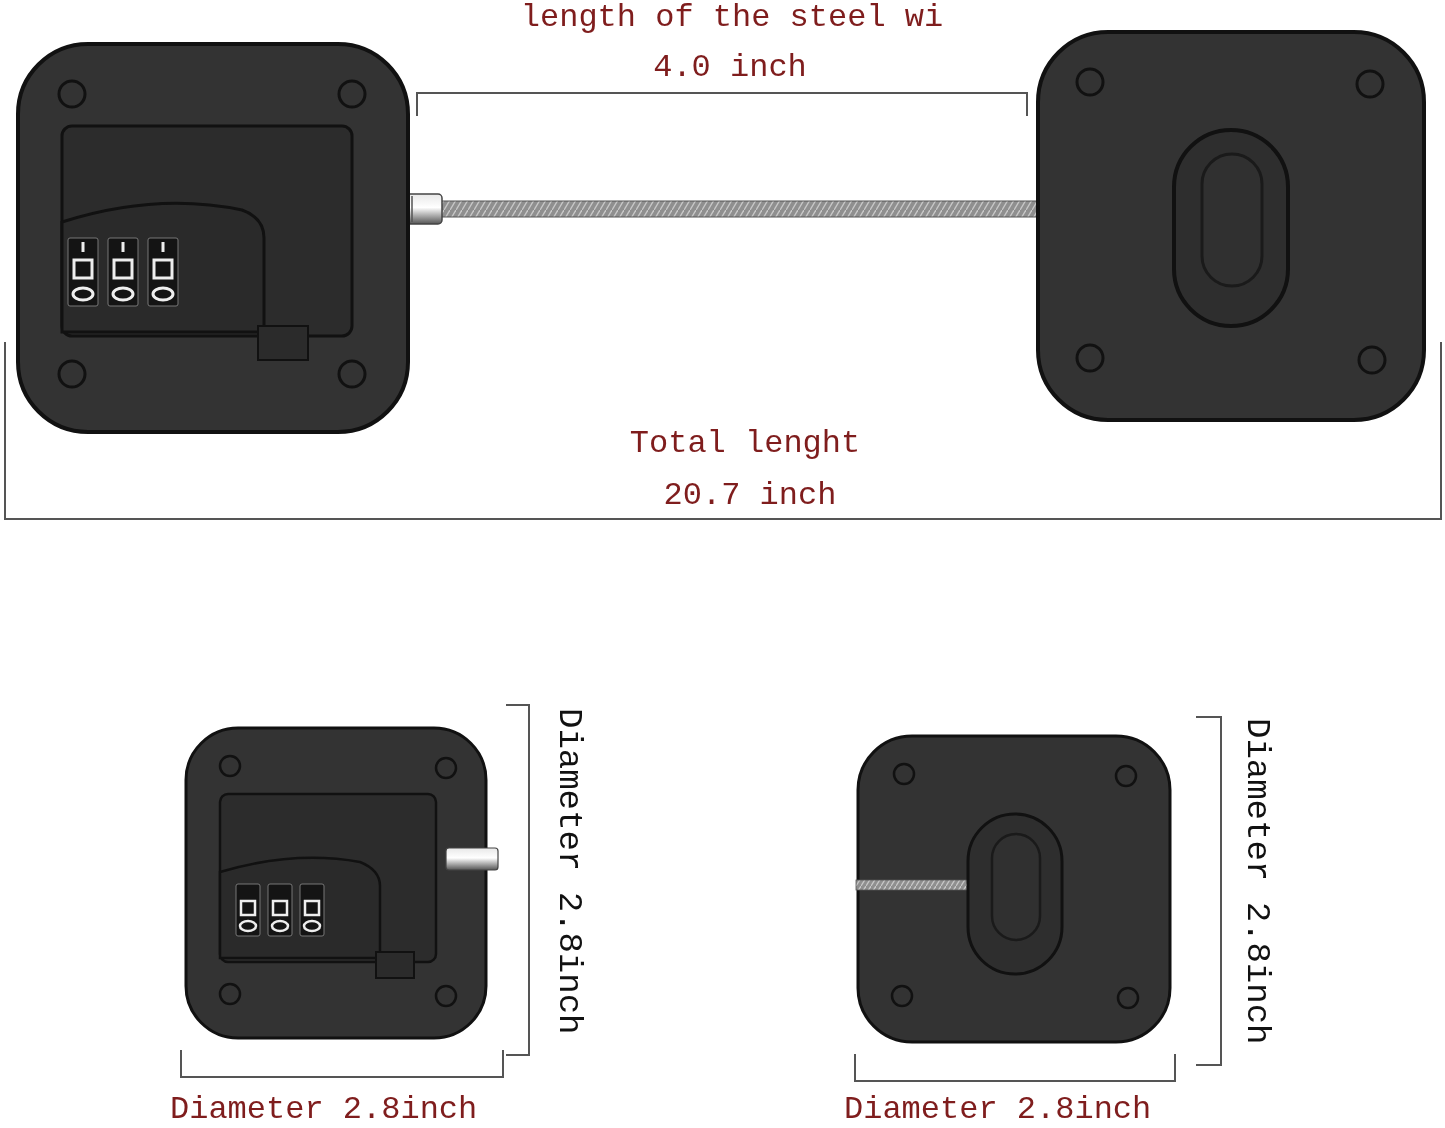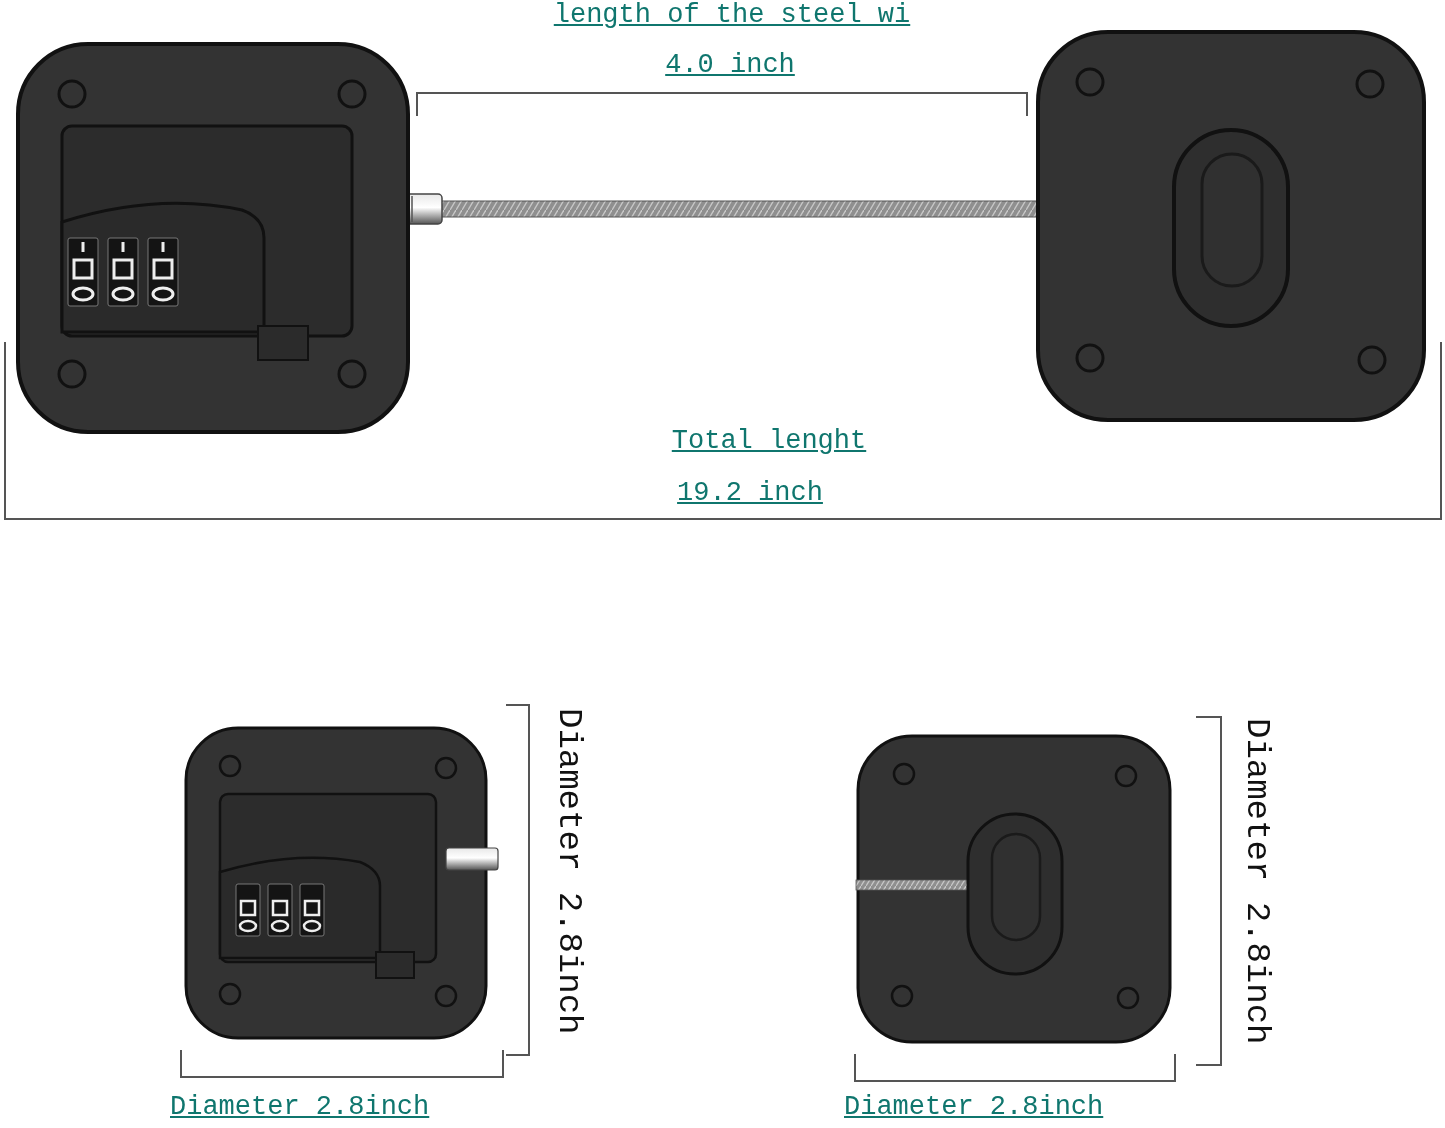--- a/index.html
+++ b/index.html
@@ -1,38 +1,38 @@
 <!DOCTYPE html>
 <html><head>
   <meta charset="utf-8">
   <style>
     html, body { margin: 0; padding: 0; background: #ffffff; }
     body { width: 1445px; height: 1128px; position: relative; overflow: hidden;
            font-family: "Liberation Mono", "DejaVu Sans Mono", monospace; color: #111; }
-    .label { position: absolute; font-size: 27px; white-space: nowrap; line-height: 1; color: #0f766e; text-decoration: underline; }
+    .label { position: absolute; font-size: 32px; white-space: nowrap; line-height: 1; color: #7f1d1d; }
     .label-center { text-align: center; transform: translateX(-50%); }
     .vlabel { position: absolute; font-size: 34px; white-space: nowrap; line-height: 1;
               writing-mode: vertical-rl; color: #111; }
     .dim { position: absolute; border-color: #555; border-style: solid; border-width: 0; }
     svg { position: absolute; overflow: visible; }
   </style>
 </head>
 <body>
 
 <div>
 
   <div class="label label-center" style="left:732px; top:2px;">length of the steel wi</div>
   <div class="label label-center" style="left:730px; top:52px;">4.0 inch</div>
 
   <div class="dim" style="left:416px; top:92px; width:608px; height:22px; border-top-width:2px; border-left-width:2px; border-right-width:2px;"></div>
 
   <div class="dim" style="left:4px; top:342px; width:1434px; height:176px; border-bottom-width:2px; border-left-width:2px; border-right-width:2px;"></div>
 
-  <div class="label label-center" style="left:745px; top:428px;margin-left:24px;">Total lenght</div>
-  <div class="label label-center" style="left:750px; top:480px;">19.2 inch</div>
+  <div class="label label-center" style="left:745px; top:428px;">Total lenght</div>
+  <div class="label label-center" style="left:750px; top:480px;">20.7 inch</div>
 
   <svg style="left:0; top:0;" width="1445" height="520">
     <defs>
       <pattern id="braid" width="6" height="10" patternUnits="userSpaceOnUse">
         <rect width="6" height="10" fill="#8f8f8f"></rect>
         <line x1="0" y1="10" x2="6" y2="0" stroke="#c8c8c8" stroke-width="1.4"></line>
       </pattern>
       <linearGradient id="metal" x1="0" y1="0" x2="0" y2="1">
         <stop offset="0" stop-color="#e8e8e8"></stop>
         <stop offset="0.45" stop-color="#ffffff"></stop>

